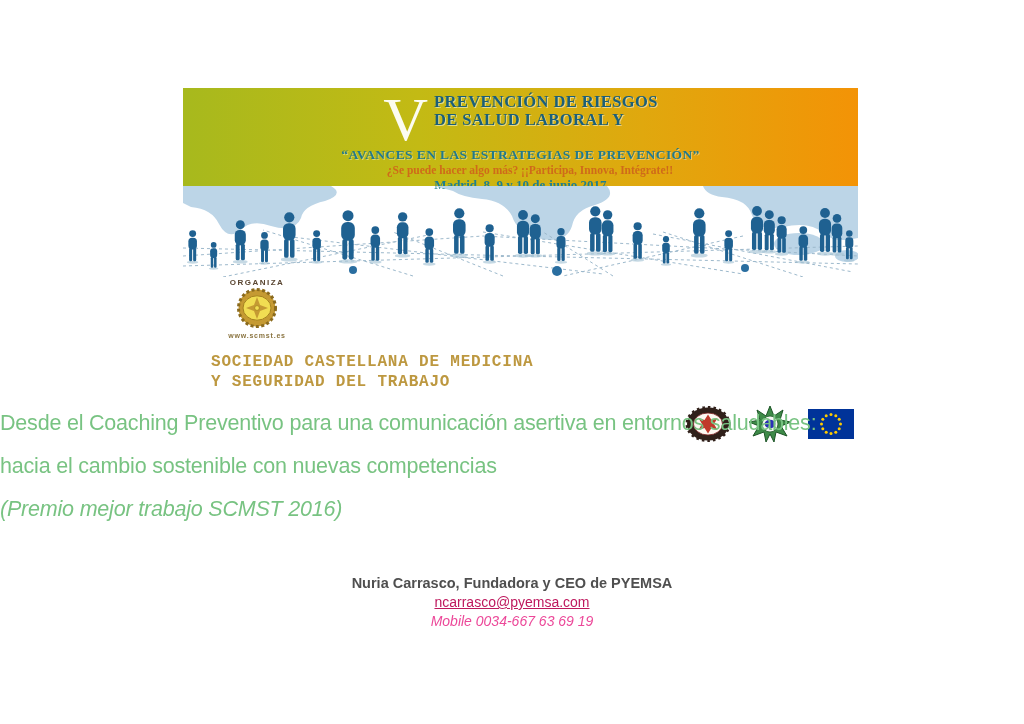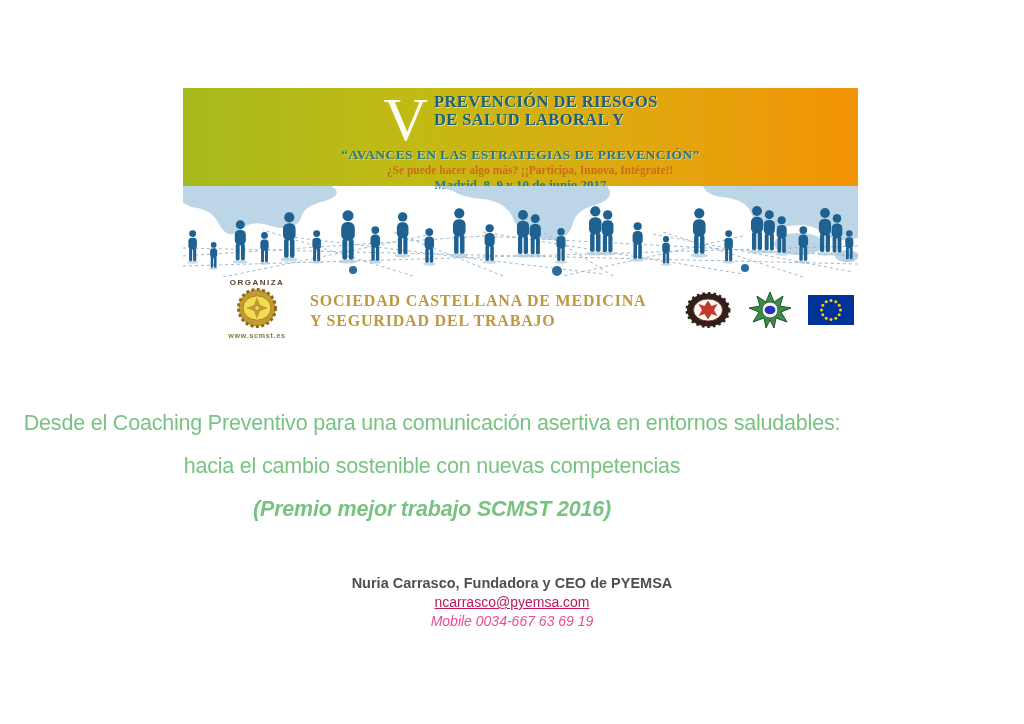--- a/index.html
+++ b/index.html
@@ -32,40 +32,40 @@
   .banner-tagline{
     text-align:center;margin-top:1px;
     font-family:"Liberation Serif",serif;font-weight:700;font-size:11.5px;color:#cf6a1a;padding-left:19px;
   }
   .banner-date{
     text-align:center;margin-top:1px;
     font-family:"Liberation Serif",serif;font-weight:700;font-size:13px;color:#1f7f8d;
   }
   .network{width:675px;height:91px;overflow:hidden;background:#ffffff;}
   
-  .logos-row{display:flex;align-items:flex-start;width:675px;height:62px;margin-top:1px;}
+  .logos-row{display:flex;align-items:flex-start;width:675px;height:62px;margin-top:1px;flex-direction:column;}
   .organizer-col{width:92px;margin-left:28px;text-align:center;}
   .organiza-label{
     display:block;font-size:8px;letter-spacing:1.5px;color:#5a4632;font-weight:700;
   }
   .organizer-website{
     display:block;font-size:7px;letter-spacing:.8px;color:#8a7440;font-weight:700;margin-top:-1px;
   }
   .society-name{
-    margin-left:7px;padding-top:13px;
-    font-family:Liberation Serif, serif;font-weight:700;font-size:16px;line-height:20px;
+    margin-left:28px;padding-top:13px;
+    font-family:Liberation Mono, monospace;font-weight:700;font-size:16px;line-height:20px;
     color:#bd9840;letter-spacing:.8px;
   }
   .partner-logos{margin-left:auto;display:flex;gap:16px;align-items:center;padding-top:13px;padding-right:4px;}
   
-  .title-block{position:absolute;left:0;top:402px;width:864px;text-align:center;}
+  .title-block{position:absolute;left:0;top:402px;width:864px;text-align:left;}
   .title-line{
     font-size:21.5px;line-height:43px;color:#78c382;font-weight:400;letter-spacing:-0.2px;
   }
-  .title-line.italic{font-style:italic;font-weight:bold;}
+  .title-line.italic{font-style:italic;}
   
   .author-block{position:absolute;left:0;top:574px;width:1024px;text-align:center;}
   .author-name{font-size:14.5px;line-height:19px;font-weight:700;color:#4f4f4f;}
   .author-role{font-size:14px;line-height:19px;color:#8c8c8c;}
   .author-email{
     display:inline-block;font-size:14px;line-height:19px;color:#be185d;
     text-decoration:underline;cursor:pointer;
   }
   .author-phone{font-size:14px;line-height:19px;font-style:italic;color:#ec4899;}
 </style>

